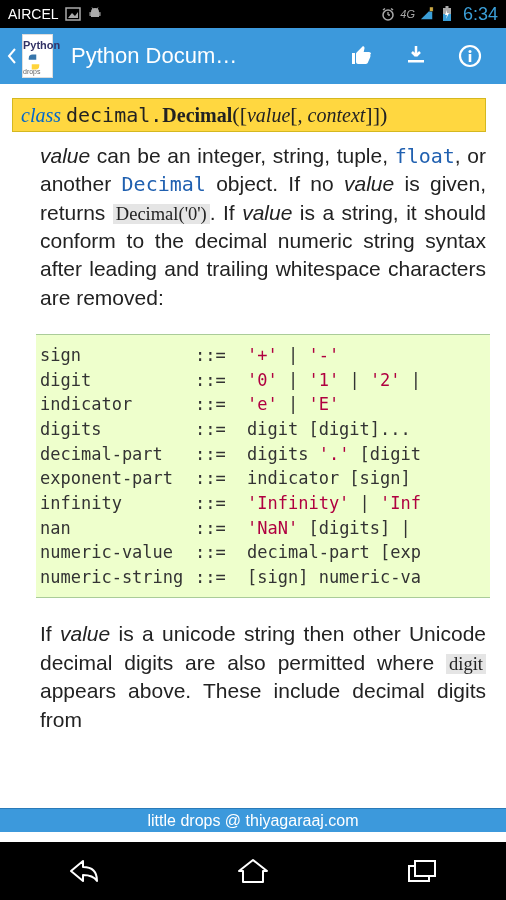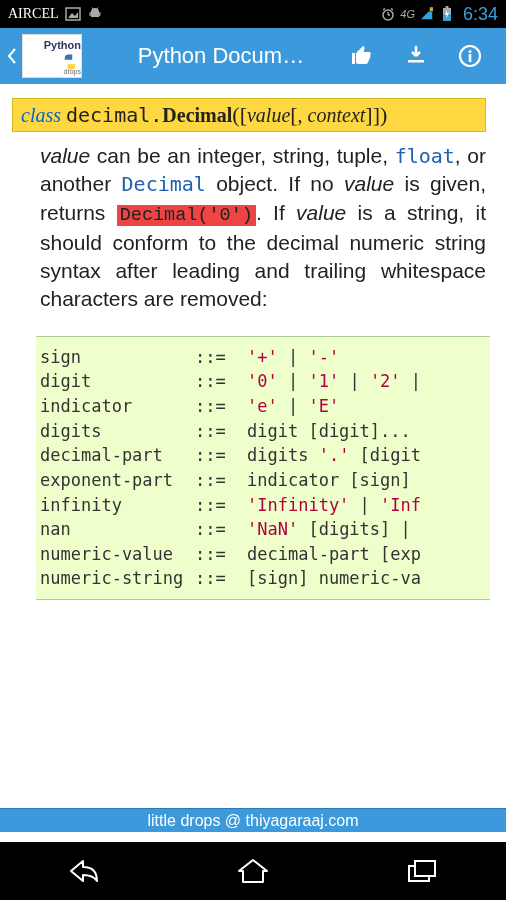--- a/index.html
+++ b/index.html
@@ -13,58 +13,57 @@
 }
 .status-bar {
   height: 28px;
   background: #000;
   color: #fff;
   display: flex;
   align-items: center;
   padding: 0 8px;
   font-size: 14px;
 }
-.status-left { display: flex; align-items: center; gap: 6px; font-family: Liberation Serif, serif; }
+.status-left { display: flex; align-items: center; gap: 6px; }
 .status-right { margin-left: auto; display: flex; align-items: center; gap: 4px; }
 .status-time { color: #3b9fd8; font-size: 18px; margin-left: 4px; }
 .status-icon { width: 16px; height: 16px; display: inline-flex; align-items: center; justify-content: center; }
 
 .app-bar {
   height: 56px;
   background: #3c99dc;
   display: flex;
   align-items: center;
   padding: 0 4px;
   color: #fff;
 }
 .app-bar-back { width: 16px; display: flex; align-items: center; justify-content: center; }
 .app-bar-back svg { width: 10px; height: 18px; }
 .app-icon {
-  width: 60px; height: 44px;
+  width: 31px; height: 44px;
   background: #fff;
   margin-left: 2px;
   display: flex;
   flex-direction: column;
-  align-items: flex-end;
+  align-items: flex-start;
   justify-content: flex-start;
   padding-top: 4px;
   font-size: 11px;
   color: #336;
   position: relative;
   border: 1px solid #ddd;
 }
 .app-icon .py-logo { margin-top: 2px; }
 .app-icon .drops { position: absolute; bottom: 2px; font-size: 7px; color: #666; }
 .app-title {
   flex: 1;
   font-size: 22px;
-  margin-left: 10px;
+  margin-left: 18px;
   white-space: nowrap;
   overflow: hidden;
-  text-align: center;
 }
 .app-actions { display: flex; gap: 30px; padding-right: 20px; }
 .app-action-icon { width: 24px; height: 24px; display: flex; align-items: center; justify-content: center; }
 
 .content {
   height: calc(900px - 28px - 56px - 24px - 58px);
   overflow: hidden;
   padding: 8px 20px 0 20px;
   font-size: 21px;
   color: #222;
@@ -84,22 +83,22 @@
 .signature .opt { font-style: italic; }
 
 .desc-block {
   padding-left: 20px;
   text-align: justify;
 }
 .desc-block p { margin-bottom: 22px; line-height: 1.35; }
 .desc-block .italic { font-style: italic; }
 .link { color: #2060b0; font-family: monospace; font-size: 20px; }
 .mono-inline {
-  background: #ef4444;
-  font-family: Liberation Mono, monospace;
+  background: #e5e5e5;
+  font-family: Liberation Serif, serif;
   font-size: 18.5px;
   padding: 0 3px;
 }
 
 .grammar-block {
   background: #eeffcc;
   border-top: 1px solid #aacc99;
   border-bottom: 1px solid #aacc99;
   font-family: monospace;
   font-size: 17px;
@@ -237,20 +236,23 @@
   </div>
 
   <div class="desc-block">
 
     <p>
       <span class="italic">value</span><span> can be an integer, string, tuple, </span><span class="link">float</span><span>, or another </span><span class="link">Decimal</span><span> object. If no </span><span class="italic">value</span><span> is given, returns </span><span class="mono-inline">Decimal('0')</span><span>. If </span><span class="italic">value</span><span> is a string, it should conform to the decimal numeric string syntax after leading and trailing whitespace characters are removed:</span>
     </p>
 
     <div class="grammar-block" id="grammar-block"><div class="grammar-row"><span class="grammar-name">sign</span><span class="grammar-sep">::=</span><span class="grammar-def"> <span class="grammar-lit">'+'</span> | <span class="grammar-lit">'-'</span></span></div><div class="grammar-row"><span class="grammar-name">digit</span><span class="grammar-sep">::=</span><span class="grammar-def"> <span class="grammar-lit">'0'</span> | <span class="grammar-lit">'1'</span> | <span class="grammar-lit">'2'</span> |</span></div><div class="grammar-row"><span class="grammar-name">indicator</span><span class="grammar-sep">::=</span><span class="grammar-def"> <span class="grammar-lit">'e'</span> | <span class="grammar-lit">'E'</span></span></div><div class="grammar-row"><span class="grammar-name">digits</span><span class="grammar-sep">::=</span><span class="grammar-def"> digit [digit]...</span></div><div class="grammar-row"><span class="grammar-name">decimal-part</span><span class="grammar-sep">::=</span><span class="grammar-def"> digits <span class="grammar-lit">'.'</span> [digit</span></div><div class="grammar-row"><span class="grammar-name">exponent-part</span><span class="grammar-sep">::=</span><span class="grammar-def"> indicator [sign] </span></div><div class="grammar-row"><span class="grammar-name">infinity</span><span class="grammar-sep">::=</span><span class="grammar-def"> <span class="grammar-lit">'Infinity'</span> | <span class="grammar-lit">'Inf</span></span></div><div class="grammar-row"><span class="grammar-name">nan</span><span class="grammar-sep">::=</span><span class="grammar-def"> <span class="grammar-lit">'NaN'</span> [digits] |</span></div><div class="grammar-row"><span class="grammar-name">numeric-value</span><span class="grammar-sep">::=</span><span class="grammar-def"> decimal-part [exp</span></div><div class="grammar-row"><span class="grammar-name">numeric-string</span><span class="grammar-sep">::=</span><span class="grammar-def"> [sign] numeric-va</span></div></div>
 
+    <p>
+      <span>If </span><span class="italic">value</span><span> is a unicode string then other Unicode decimal digits are also permitted where </span><span class="mono-inline">digit</span><span> appears above. These include decimal digits from</span>
+    </p>
   </div>
 </div>
 
 <div class="footer-bar">
   <span>little drops @ thiyagaraaj.com</span>
 </div>
 
 <div class="nav-bar">
   <div class="nav-btn">
     <svg width="34" height="28" viewBox="0 0 34 28">

